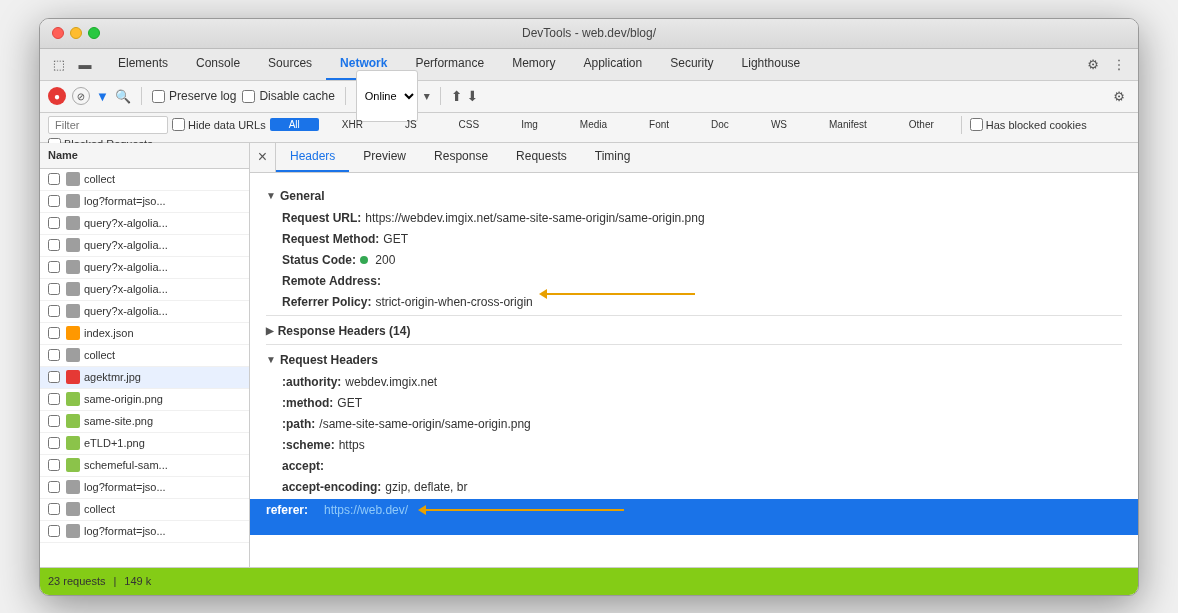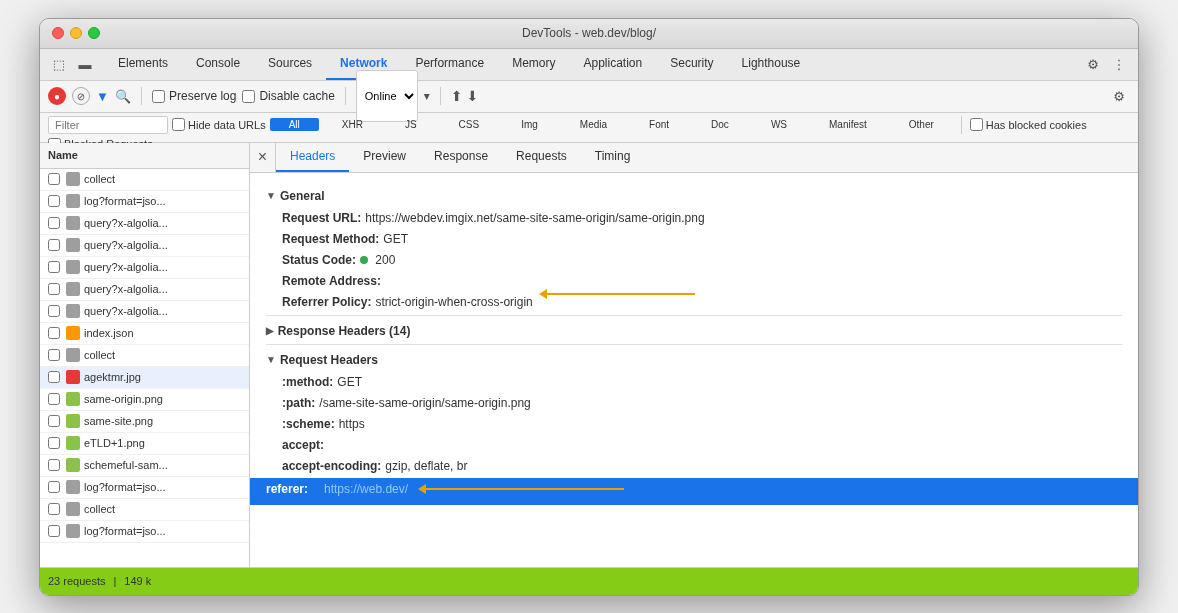--- a/index.html
+++ b/index.html
@@ -374,21 +374,21 @@
       align-items: center;
       padding: 0 8px;
       font-size: 11px;
       color: #333;
     }
     .referer-row {
       display: flex;
       align-items: center;
       background: #1a73e8;
       color: white;
-      padding: 4px 8px 9px 16px;
+      padding: 4px 8px 18px 16px;
       margin: 2px -16px;
       width: calc(100% + 32px);
     }
     .referer-row .field-label { color: white; font-weight: 600; }
     .referer-row .field-value { color: #90caf9; }
     .divider { border: none; border-top: 1px solid #e0e0e0; margin: 4px 0; }
   </style>
 </head>
 <body>
 
@@ -633,20 +633,24 @@
         </div>
 
         <hr class="divider">
 
         <div class="section-header">
           <span class="section-arrow">▼</span>
           <span>Request Headers</span>
         </div>
 
         <div class="field-row">
+          <span class="field-label">:authority:</span>
+          <span class="field-value">webdev.imgix.net</span>
+        </div>
+        <div class="field-row">
           <span class="field-label">:method:</span>
           <span class="field-value">GET</span>
         </div>
         <div class="field-row">
           <span class="field-label">:path:</span>
           <span class="field-value">/same-site-same-origin/same-origin.png</span>
         </div>
         <div class="field-row">
           <span class="field-label">:scheme:</span>
           <span class="field-value">https</span>

